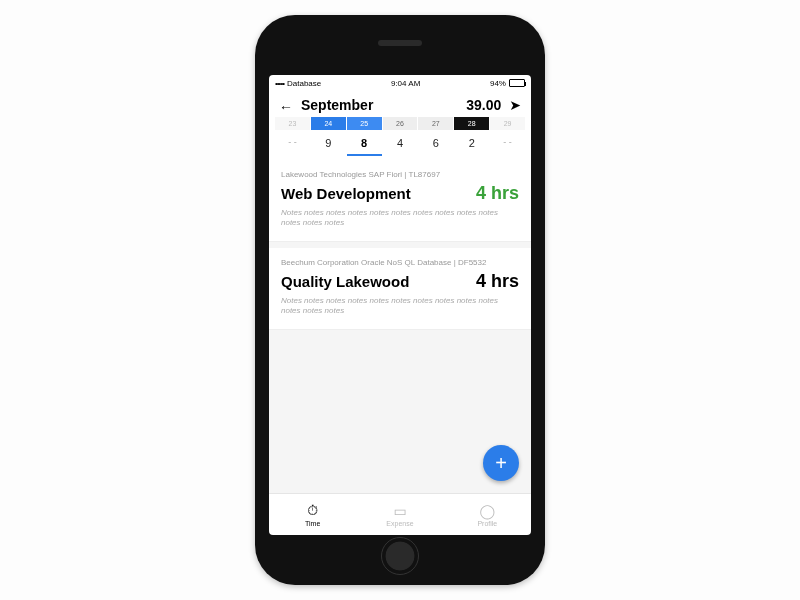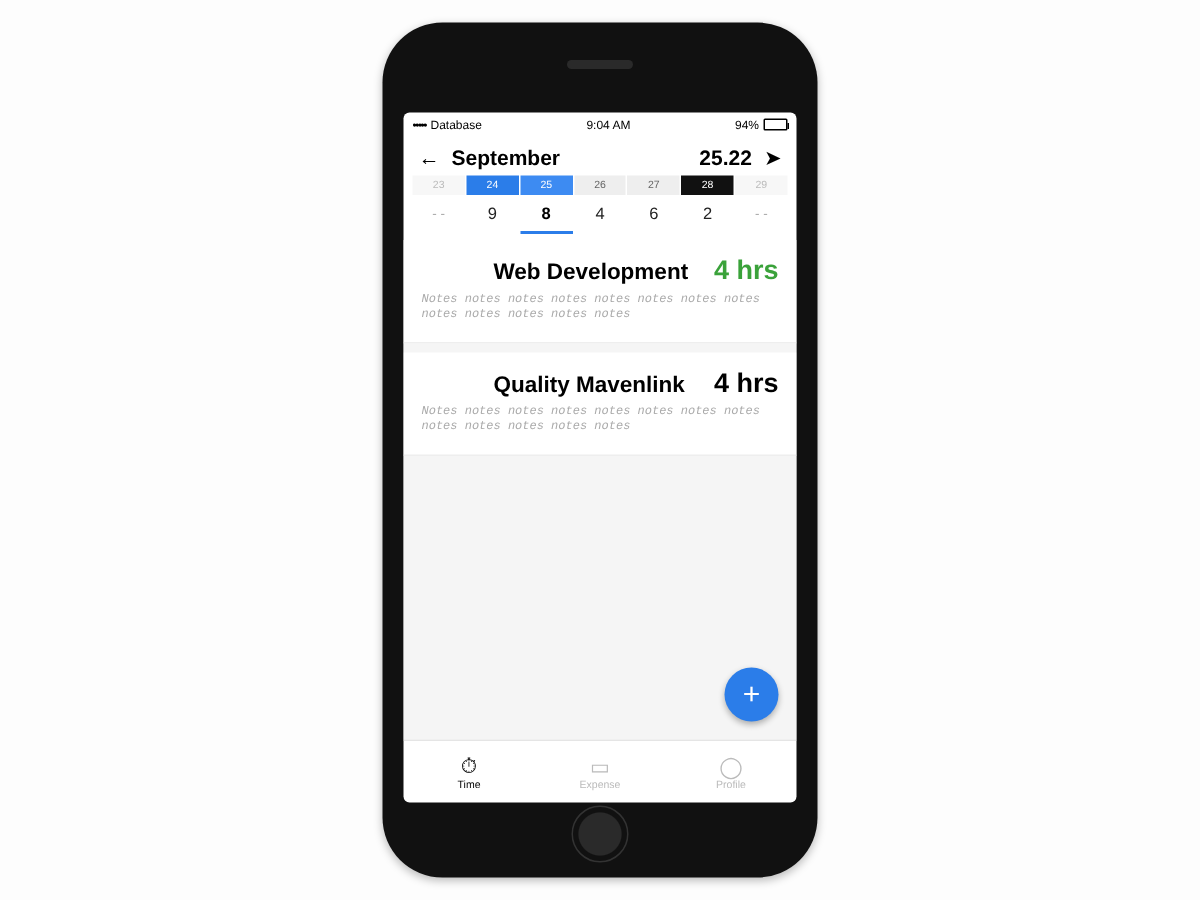--- a/index.html
+++ b/index.html
@@ -70,24 +70,24 @@
   
   .hoursrow { display:flex; padding:2px 6px 4px 6px; gap:1px;}
   .hcell { flex:1; text-align:center; font-size:11px; padding:5px 0; color:#222; }
   .hcell.dash { color:#aaa; font-size:9px;}
   .hcell.sel { color:#000; font-weight:600; border-bottom:2px solid #2b7de9; }
   
   .cards { flex:1; background:#f5f5f5; overflow:hidden; }
   .card { background:#fff; padding:10px 12px 12px 12px; margin-bottom:6px; border-bottom:1px solid #eee;}
   .card .proj { font-size:8px; color:#999; margin-bottom:4px; }
   .card .row { display:flex; justify-content:space-between; align-items:baseline; }
-  .card .task { font-size:15px; font-weight:700;margin-left:48px; }
+  .card .task { font-size:15px; font-weight:700; }
   .card .hrs { font-size:18px; font-weight:700; }
   .card .hrs.green { color:#3aa23a; }
-  .card .notes { font-size:8px; color:#aaa; margin-top:4px; font-style:italic; line-height:1.3;font-family:Liberation Mono, monospace;}
+  .card .notes { font-size:8px; color:#aaa; margin-top:4px; font-style:italic; line-height:1.3;}
   
   .fab {
     position:absolute; right:26px; bottom:104px;
     width:36px; height:36px; border-radius:50%;
     background:#2b7de9; color:#fff; display:flex;
     align-items:center; justify-content:center; font-size:20px;
     box-shadow:0 2px 4px rgba(0,0,0,0.3);
   }
   
   .tabbar {
@@ -116,21 +116,21 @@
         <span class="battery"><span class="battery-fill"></span></span>
       </div>
     </div>
 
     <div class="hdr">
       <div class="hdr-left">
         <span class="arrow-left">←</span>
         <span class="month">September</span>
       </div>
       <div class="hdr-left">
-        <span class="total">25.22</span>
+        <span class="total">39.00</span>
         <span class="arrow-right">➤</span>
       </div>
     </div>
 
     <div class="weekstrip">
       <div class="wday dim">23</div>
       <div class="wday blue">24</div>
       <div class="wday blue2">25</div>
       <div class="wday">26</div>
       <div class="wday">27</div>
@@ -143,29 +143,31 @@
       <div class="hcell">9</div>
       <div class="hcell sel">8</div>
       <div class="hcell">4</div>
       <div class="hcell">6</div>
       <div class="hcell">2</div>
       <div class="hcell dash">- -</div>
     </div>
 
     <div class="cards">
       <div class="card">
+        <div class="proj">Lakewood Technologies SAP Fiori | TL87697</div>
         <div class="row">
           <div class="task">Web Development</div>
           <div class="hrs green">4 hrs</div>
         </div>
         <div class="notes">Notes notes notes notes notes notes notes notes notes notes notes notes notes</div>
       </div>
       <div class="card">
+        <div class="proj">Beechum Corporation Oracle NoS QL Database | DF5532</div>
         <div class="row">
-          <div class="task">Quality Mavenlink</div>
+          <div class="task">Quality Lakewood</div>
           <div class="hrs">4 hrs</div>
         </div>
         <div class="notes">Notes notes notes notes notes notes notes notes notes notes notes notes notes</div>
       </div>
     </div>
 
     <div class="tabbar">
       <div class="tab active">
         <span class="ticon">⏱</span>
         <span class="tlabel">Time</span>

